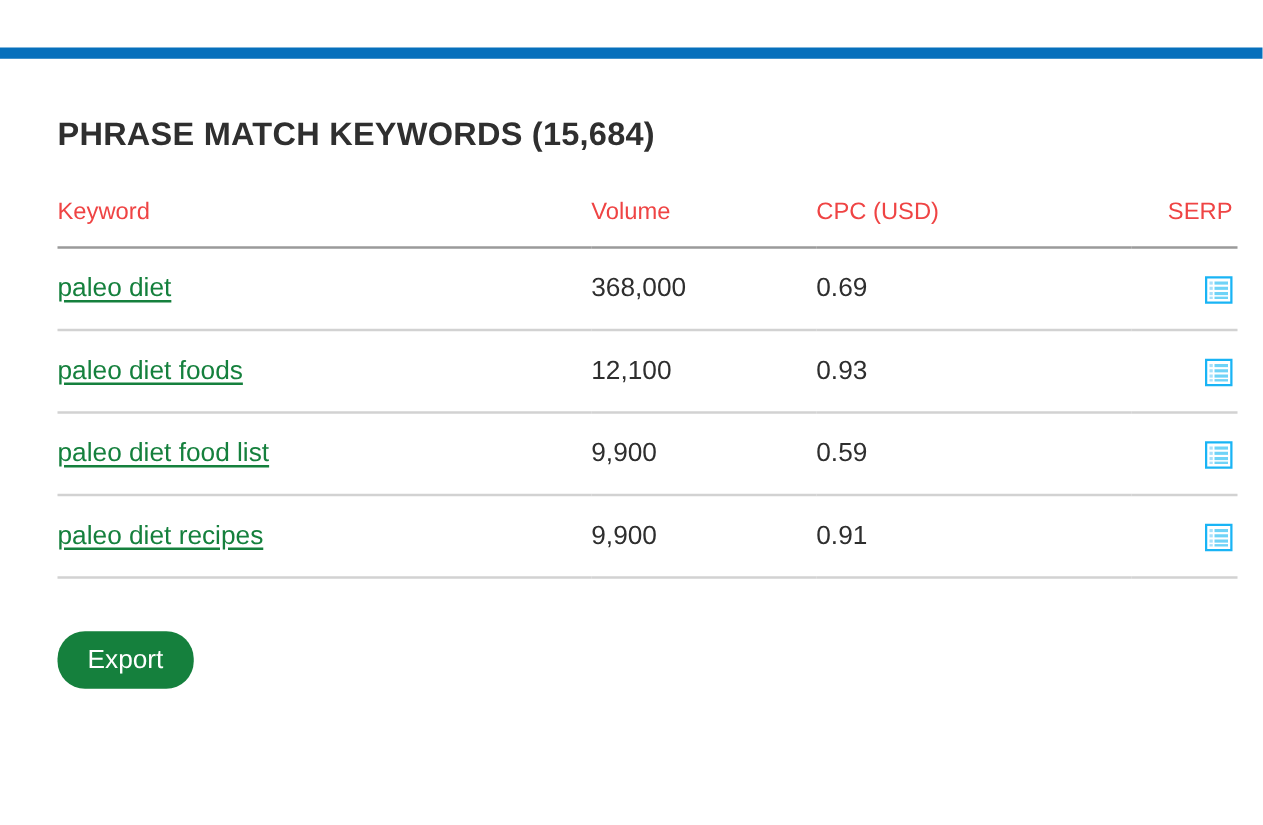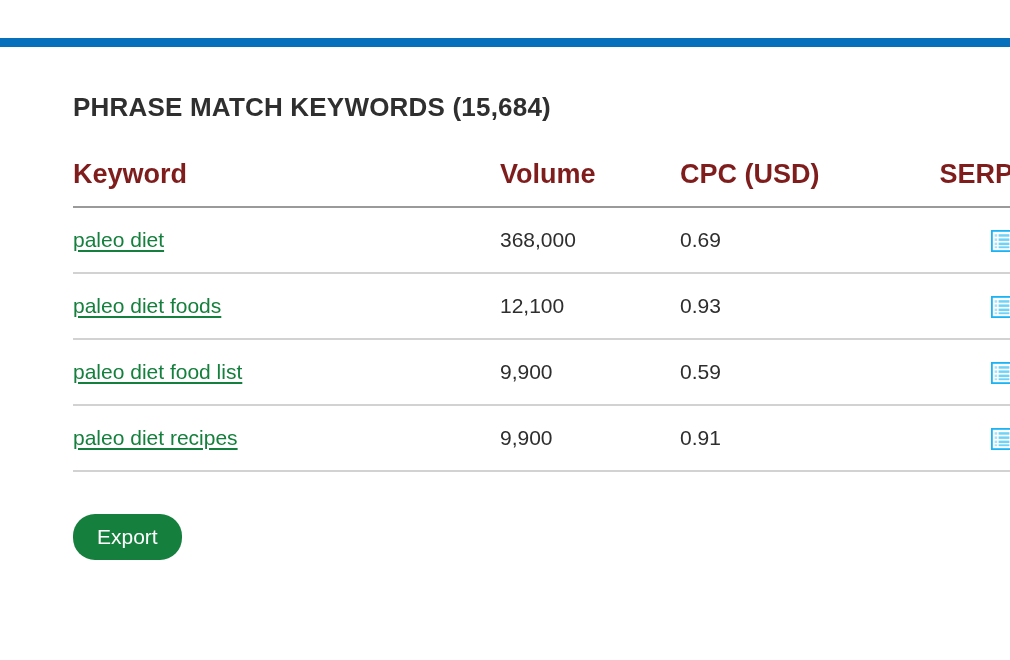--- a/index.html
+++ b/index.html
@@ -28,21 +28,20 @@
   }
   .top-accent-bar {
     height: 9px;
     width: 100%;
     background: #0770bc;
   }
 
   
   .content {
     padding: 0 20px 0 46px;
-    margin-left: 27px;
   }
 
   .panel-title {
     margin: 0;
     padding-top: 45px;
     font-size: 26px;
     font-weight: bold;
     color: #2f2f2f;
     letter-spacing: 0.2px;
     line-height: 1.2;
@@ -52,23 +51,23 @@
   
   .kw-table {
     width: 944px;
     border-collapse: collapse;
     margin-top: 36px;
     table-layout: fixed;
   }
 
   .kw-table th {
     text-align: left;
-    font-weight: bold;
-    font-size: 27px;
-    color: #7f1d1d;
+    font-weight: normal;
+    font-size: 19px;
+    color: #ef4444;
     padding: 0 0 16px 0;
     border-bottom: 2px solid #9a9a9a;
     vertical-align: bottom;
   }
 
   .kw-table td {
     font-size: 21px;
     color: #2e2e2e;
     padding: 18px 0 18px 0;
     border-bottom: 2px solid #d2d2d2;

